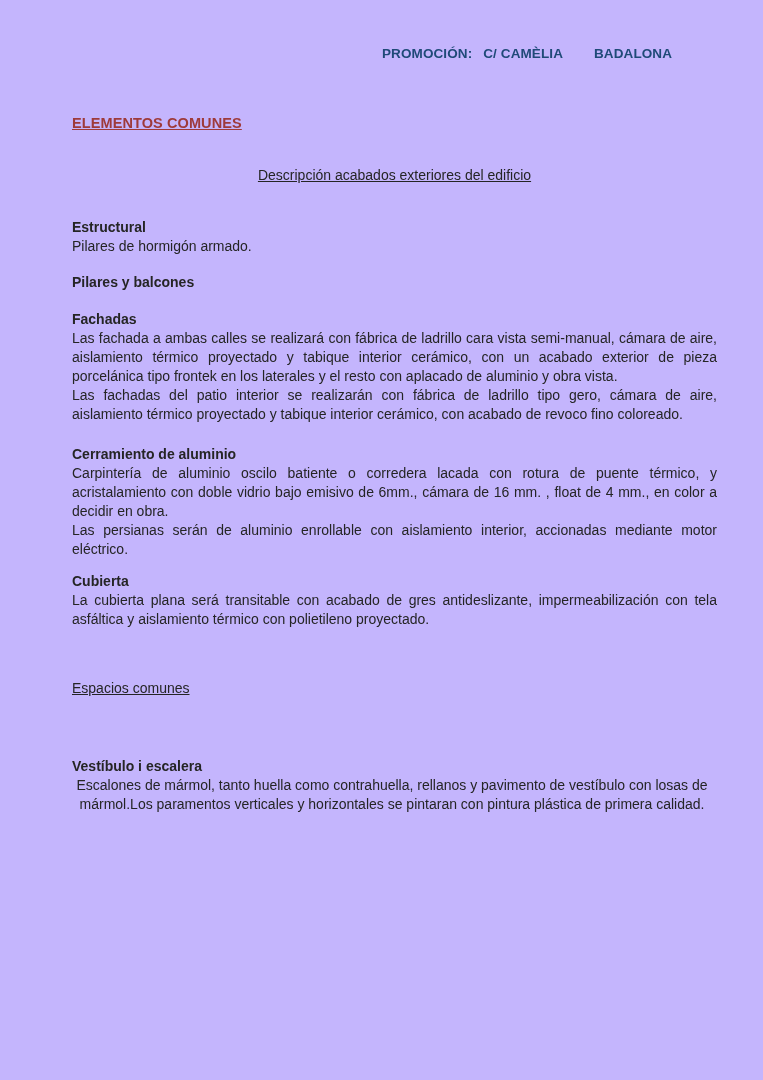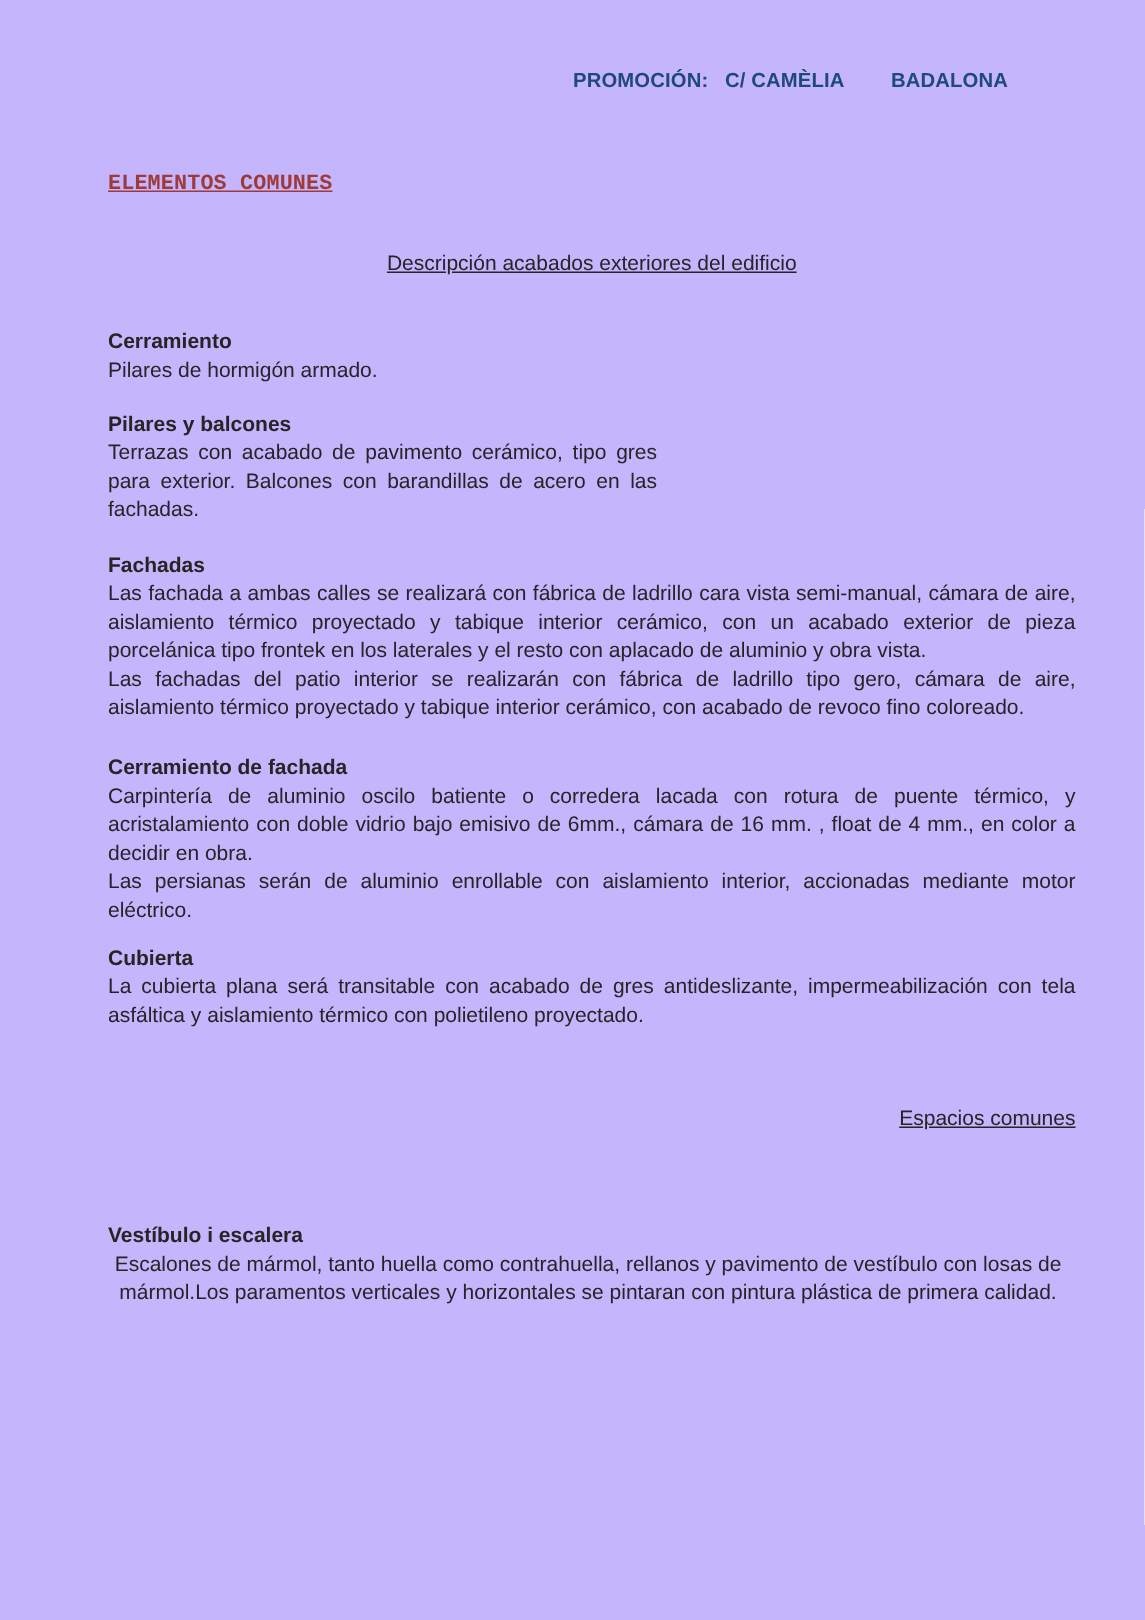--- a/index.html
+++ b/index.html
@@ -30,21 +30,20 @@
     font-size: 14px;
     line-height: 19px;
   }
   .doc-title {
     margin: 0;
     font-size: 14.5px;
     font-weight: bold;
     color: #9e3a3a;
     text-decoration: underline;
     letter-spacing: 0.1px;
-    font-family: Liberation Mono, monospace;
   }
   .intro-heading {
     margin: 33px 0 0 0;
     font-size: 14px;
     font-weight: normal;
     text-decoration: underline;
     text-align: center;
   }
   .sec { margin-top: 17px; }
   .sec h3 { margin: 0; font-size: 14px; font-weight: bold; }
@@ -52,58 +51,56 @@
   .sec-estructura  { margin-top: 33px; }
   .sec-terrazas p  { width: 366px; }
   .sec-fachadas    { margin-top: 18px; }
   .sec-cerramiento { margin-top: 21px; }
   .sec-cubierta    { margin-top: 13px; }
   .spaces-heading {
     margin: 50px 0 4px 0;
     font-size: 14px;
     font-weight: normal;
     text-decoration: underline;
-    text-align: right;
   }
   .sec-vestibulo { margin-top: 59px; }
   .sec-vestibulo p { text-align: center; width: 640px; }
 </style>
 </head>
 <body>
 
 <div class="page">
 
   <div class="doc-header">
     <span class="promo-label">PROMOCIÓN:</span><span class="promo-value">C/ CAMÈLIA</span><span class="promo-city">BADALONA</span>
   </div>
 
   <div class="content">
 
     <h1 class="doc-title">ELEMENTOS COMUNES</h1>
 
     <h2 class="intro-heading">Descripción acabados exteriores del edificio</h2>
 
     <section class="sec sec-estructura">
-      <h3>Cerramiento</h3>
+      <h3>Estructural</h3>
       <p>Pilares de hormigón armado.</p>
     </section>
 
     <section class="sec sec-terrazas">
       <h3>Pilares y balcones</h3>
-      <p>Terrazas con acabado de pavimento cerámico, tipo gres para exterior. Balcones con barandillas de acero en las fachadas.</p>
     </section>
 
     <section class="sec sec-fachadas">
       <h3>Fachadas</h3>
       <p>Las fachada a ambas calles se realizará con fábrica de ladrillo cara vista semi-manual, cámara de aire, aislamiento térmico proyectado y tabique interior cerámico, con un acabado exterior de pieza porcelánica tipo frontek en los laterales y el resto con aplacado de aluminio y obra vista.</p>
       <p>Las fachadas del patio interior se realizarán con fábrica de ladrillo tipo gero, cámara de aire, aislamiento térmico proyectado y tabique interior cerámico, con acabado de revoco fino coloreado.</p>
     </section>
 
     <section class="sec sec-cerramiento">
-      <h3>Cerramiento de fachada</h3>
+      <h3>Cerramiento de aluminio</h3>
       <p>Carpintería de aluminio oscilo batiente o corredera lacada con rotura de puente térmico, y acristalamiento con doble vidrio bajo emisivo de 6mm., cámara de 16 mm. , float de 4 mm., en color a decidir en obra.</p>
       <p>Las persianas serán de aluminio enrollable con aislamiento interior, accionadas mediante motor eléctrico.</p>
     </section>
 
     <section class="sec sec-cubierta">
       <h3>Cubierta</h3>
       <p>La cubierta plana será transitable con acabado de gres antideslizante, impermeabilización con tela asfáltica y aislamiento térmico con polietileno proyectado.</p>
     </section>
 
     <h2 class="spaces-heading">Espacios comunes</h2>

